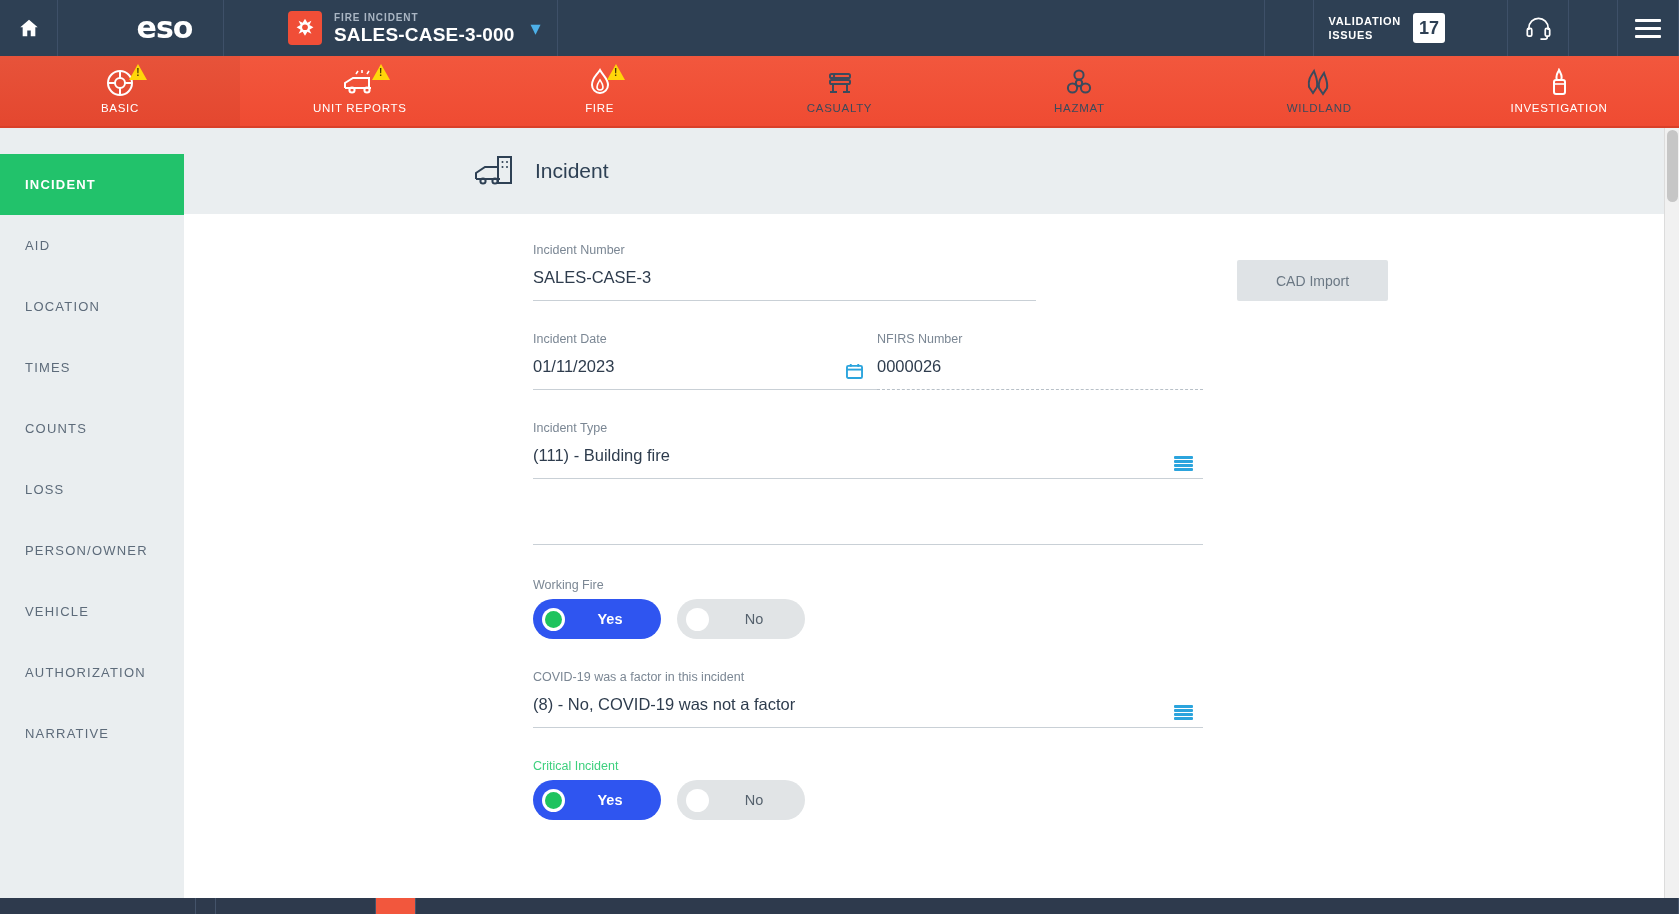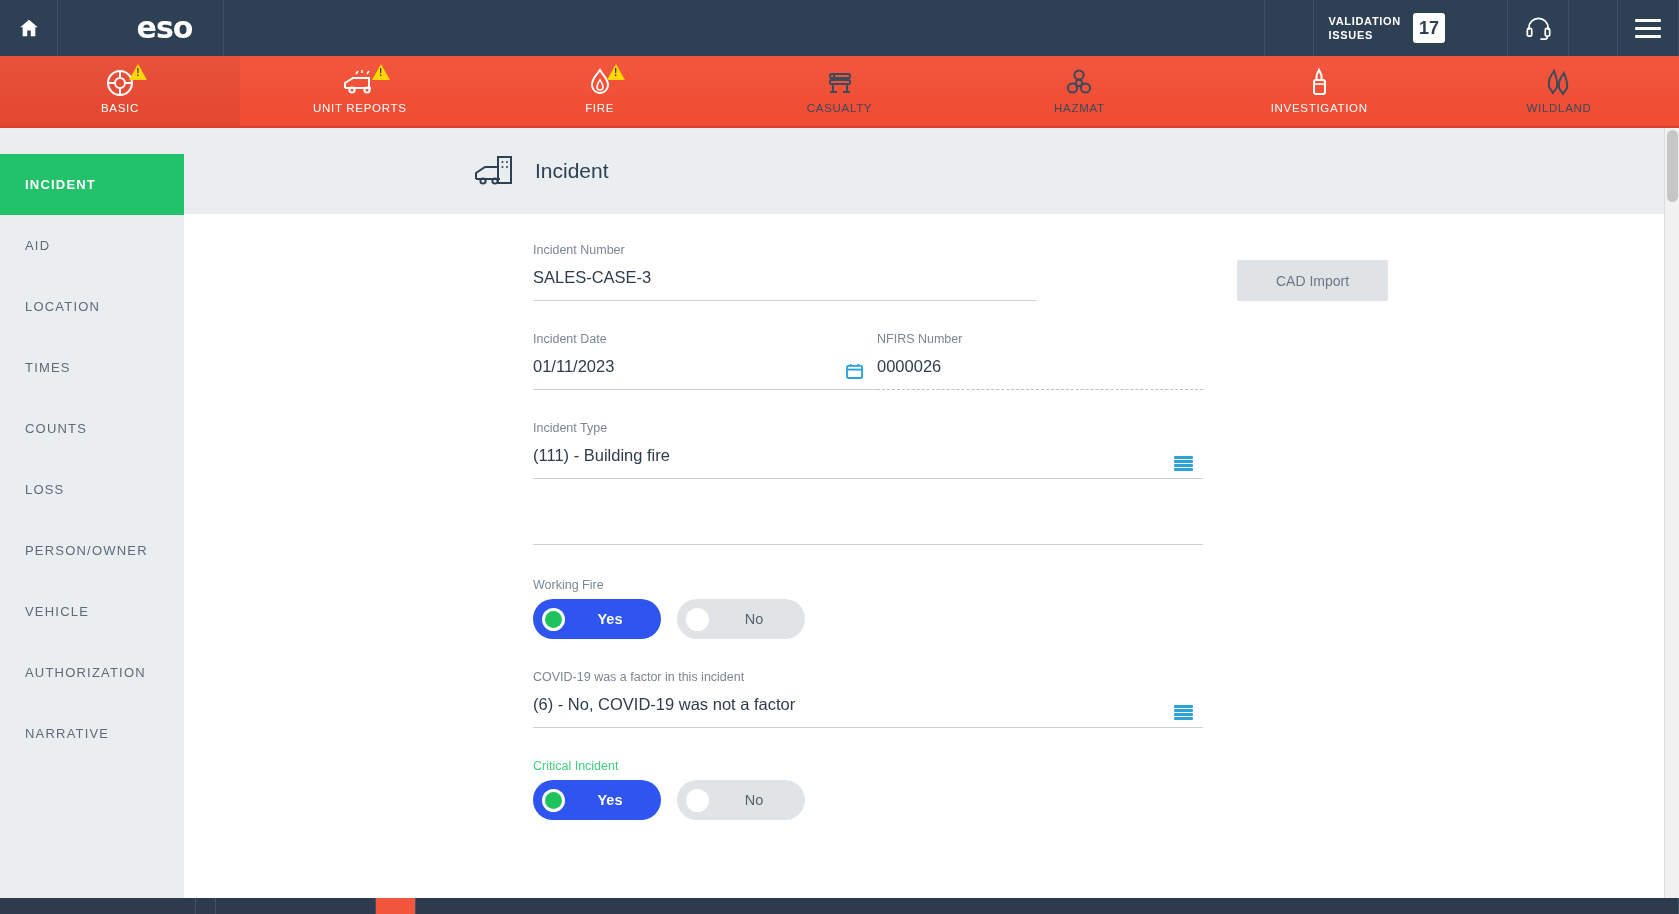--- a/index.html
+++ b/index.html
@@ -229,20 +229,33 @@
   <div class="topbar-cell home-cell">
     <svg width="22" height="22" viewBox="0 0 24 24">
       <path fill="#ffffff" d="M12 3 L2.5 11.2 h2.6 V21 h5.0 v-6.2 h3.8 V21 h5.0 v-9.8 h2.6 Z"></path>
     </svg>
   </div>
 
   <div class="topbar-cell brand-cell">
     <div class="brand-logo">eso</div>
   </div>
 
+  <div class="topbar-cell doc-cell">
+    <div class="doc-badge">
+      <svg width="22" height="22" viewBox="0 0 24 24">
+        <path fill="#ffffff" d="M12 2 L14.6 6.4 L19 4.2 L16.8 8.6 L21.2 11.2 L16.8 13.8 L19 18.2 L14.6 16 L12 20.4 L9.4 16 L5 18.2 L7.2 13.8 L2.8 11.2 L7.2 8.6 L5 4.2 L9.4 6.4 Z"></path>
+        <circle cx="12" cy="11.2" r="3.1" fill="#f04e37"></circle>
+      </svg>
+    </div>
+    <div class="doc-text">
+      <div class="doc-kicker">FIRE INCIDENT</div>
+      <div class="doc-title">SALES-CASE-3-000</div>
+    </div>
+    <div class="doc-caret">▾</div>
+  </div>
 
   <div class="topbar-spacer"></div>
 
   <div class="validation-cell">
     <div class="validation-label">
       <div>VALIDATION</div>
       <div>ISSUES</div>
     </div>
     <div class="validation-count">17</div>
   </div>
@@ -321,39 +334,39 @@
       <svg width="28" height="30" viewBox="0 0 28 30">
         <circle cx="14" cy="15" r="3.2" fill="none" stroke="#3b4a5c" stroke-width="2"></circle>
         <circle cx="14" cy="7" r="4.6" fill="none" stroke="#3b4a5c" stroke-width="2"></circle>
         <circle cx="7.5" cy="20" r="4.6" fill="none" stroke="#3b4a5c" stroke-width="2"></circle>
         <circle cx="20.5" cy="20" r="4.6" fill="none" stroke="#3b4a5c" stroke-width="2"></circle>
       </svg>
     </div>
     <div class="nav-label">HAZMAT</div>
   </div>
 
+  <div class="nav-item dim">
+    <div class="nav-icon-wrap">
+      <svg width="30" height="30" viewBox="0 0 30 30">
+        <path d="M10 3 C6 9 4 12 5 19 L9 25 L13 19 C14 12 12 9 10 3 Z" fill="none" stroke="#3b4a5c" stroke-width="2"></path>
+        <path d="M20 5 C16 11 14 14 15 20 L19 26 L23 20 C24 14 22 11 20 5 Z" fill="none" stroke="#3b4a5c" stroke-width="2"></path>
+      </svg>
+    </div>
+    <div class="nav-label">WILDLAND</div>
+  </div>
+
   <div class="nav-item">
     <div class="nav-icon-wrap">
       <svg width="26" height="30" viewBox="0 0 26 30">
         <rect x="8" y="12" width="11" height="14" rx="2" fill="none" stroke="#fff" stroke-width="2"></rect>
         <path d="M8 16 h11" stroke="#fff" stroke-width="1.6"></path>
         <path d="M11 12 C9 7 12 5 13 2 C15 6 17 8 15 12 Z" fill="none" stroke="#fff" stroke-width="2"></path>
       </svg>
     </div>
     <div class="nav-label">INVESTIGATION</div>
-  </div>
-
-  <div class="nav-item dim">
-    <div class="nav-icon-wrap">
-      <svg width="30" height="30" viewBox="0 0 30 30">
-        <path d="M10 3 C6 9 4 12 5 19 L9 25 L13 19 C14 12 12 9 10 3 Z" fill="none" stroke="#3b4a5c" stroke-width="2"></path>
-        <path d="M20 5 C16 11 14 14 15 20 L19 26 L23 20 C24 14 22 11 20 5 Z" fill="none" stroke="#3b4a5c" stroke-width="2"></path>
-      </svg>
-    </div>
-    <div class="nav-label">WILDLAND</div>
   </div>
 </div>
 
 <div class="page-body">
 
   <div class="sidebar">
     <div class="side-item active">
         <span>INCIDENT</span>
       </div>
     <div class="side-item">
@@ -452,21 +465,21 @@
             </div>
             <div class="toggle off">
               <div class="toggle-knob"></div>
               <div class="toggle-text">No</div>
             </div>
           </div>
         </div>
 
         <div class="field" style="margin-bottom:30px;">
           <div class="field-label">COVID-19 was a factor in this incident</div>
-          <div class="field-value underline-solid" style="padding-bottom:10px;padding-right:36px;">(6) - No, COVID-19 was not a factor</div>
+          <div class="field-value underline-solid" style="padding-bottom:10px;padding-right:36px;">(8) - No, COVID-19 was not a factor</div>
           <div class="list-icon">
               <span></span>
               <span></span>
               <span></span>
               <span></span>
             </div>
         </div>
 
         <div class="field">
           <div class="field-label green">Critical Incident</div>

